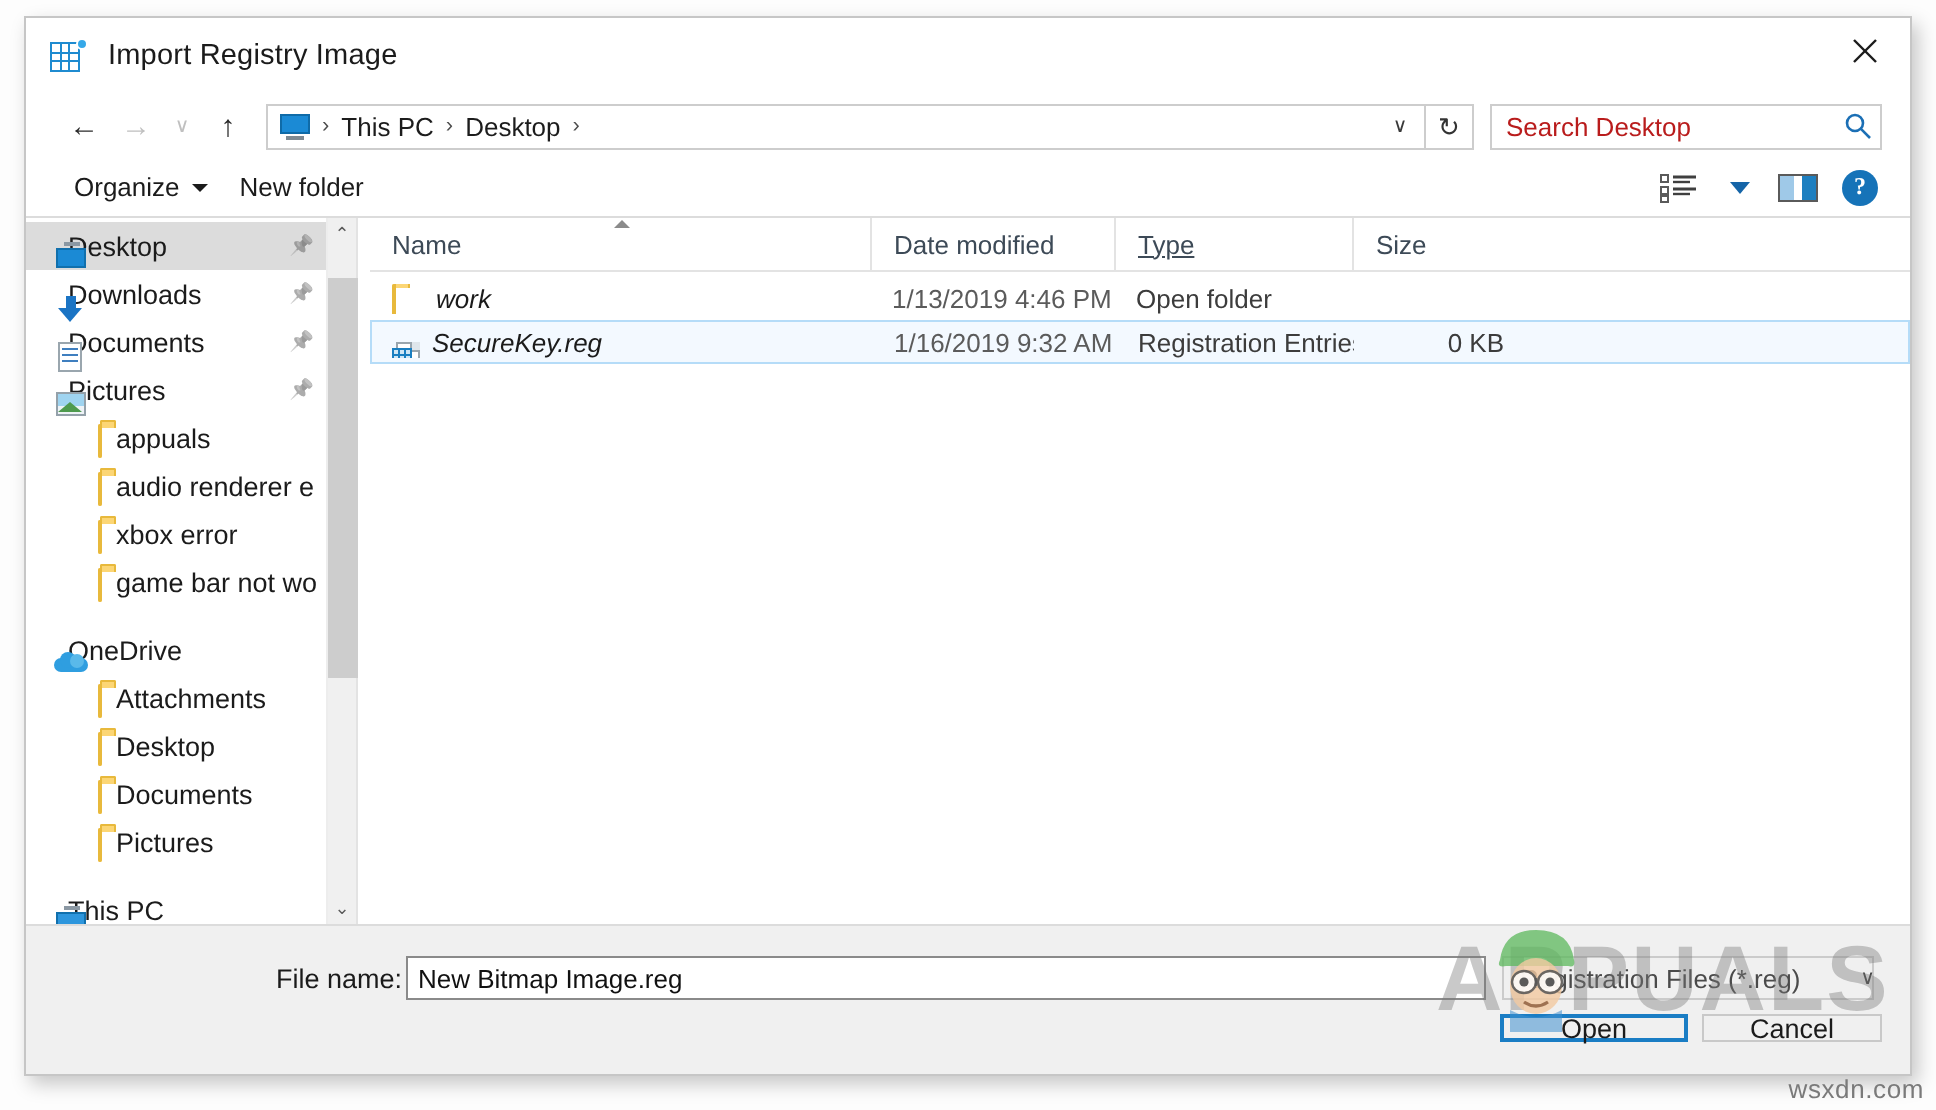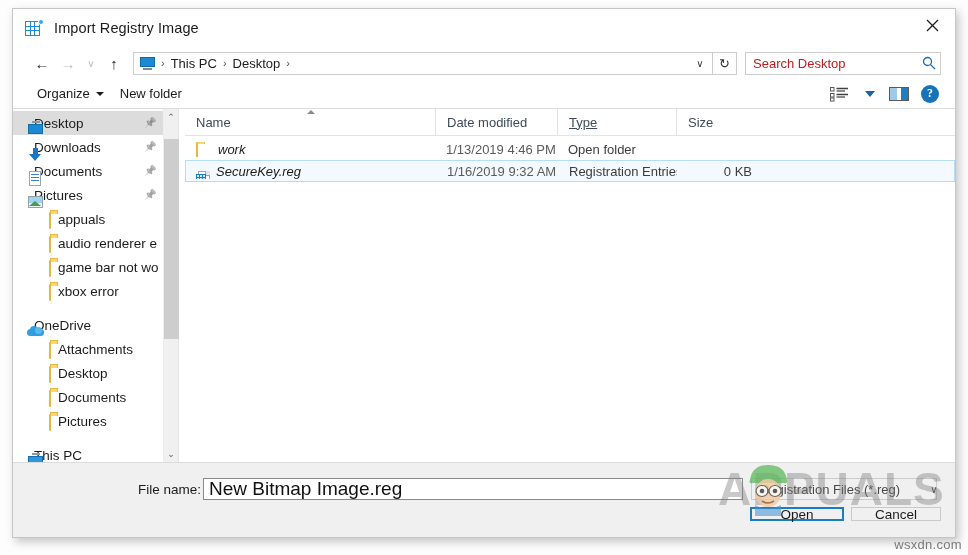--- a/index.html
+++ b/index.html
@@ -367,21 +367,21 @@
     position:absolute; left: 138px; top: 482px;
     font-size: 13.5px; color:#1b1b1b;
   }
   .fn-input {
     position:absolute; left: 203px; top: 478px;
     width: 540px; height: 22px;
     background:#ffffff;
     border:1px solid #8a8a8a;
     display:flex;align-items:center;
     padding-left:5px;
-    font-size:19px;color:#111;
+    font-size:13px;color:#111;
   }
   .ftype {
     position:absolute; left: 751px; top: 478px;
     width: 186px; height: 22px;
     background: rgba(240,240,240,0.55);
     border: 1px solid #cbcbcb;
     display:flex;align-items:center;
     padding: 0 4px 0 8px;
     font-size:13px; color:#4a4a4a;gap:30px;
   }
@@ -555,25 +555,25 @@
           <div class="nav-row indent1">
             <span><span class="ic"><span class="ic-folder"></span></span></span>
             <span class="nav-label">appuals</span>
           </div>
           <div class="nav-row indent1">
             <span><span class="ic"><span class="ic-folder"></span></span></span>
             <span class="nav-label">audio renderer e</span>
           </div>
           <div class="nav-row indent1">
             <span><span class="ic"><span class="ic-folder"></span></span></span>
+            <span class="nav-label">xbox error</span>
+          </div>
+          <div class="nav-row indent1">
+            <span><span class="ic"><span class="ic-folder"></span></span></span>
             <span class="nav-label">game bar not wo</span>
-          </div>
-          <div class="nav-row indent1">
-            <span><span class="ic"><span class="ic-folder"></span></span></span>
-            <span class="nav-label">xbox error</span>
           </div>
           <div style="height: 10px;"></div>
           <div class="nav-row">
             <span><span class="ic ic-cloud"><span class="c1"></span><span class="c2"></span><span class="c3"></span></span></span>
             <span class="nav-label">OneDrive</span>
           </div>
           <div class="nav-row indent1">
             <span><span class="ic"><span class="ic-folder"></span></span></span>
             <span class="nav-label">Attachments</span>
           </div>

